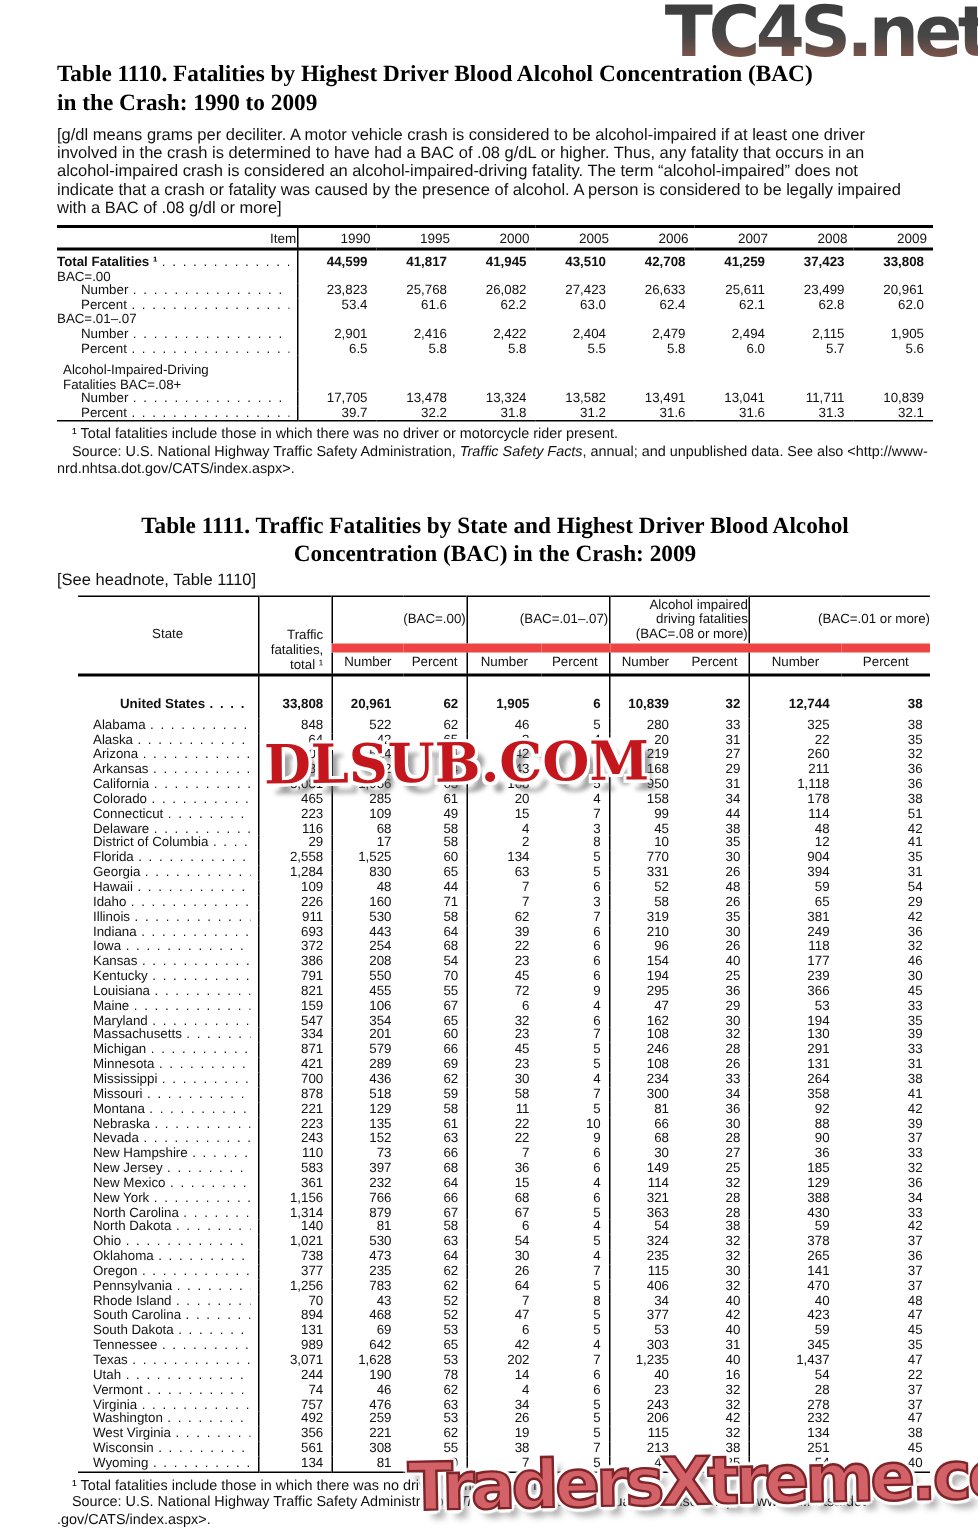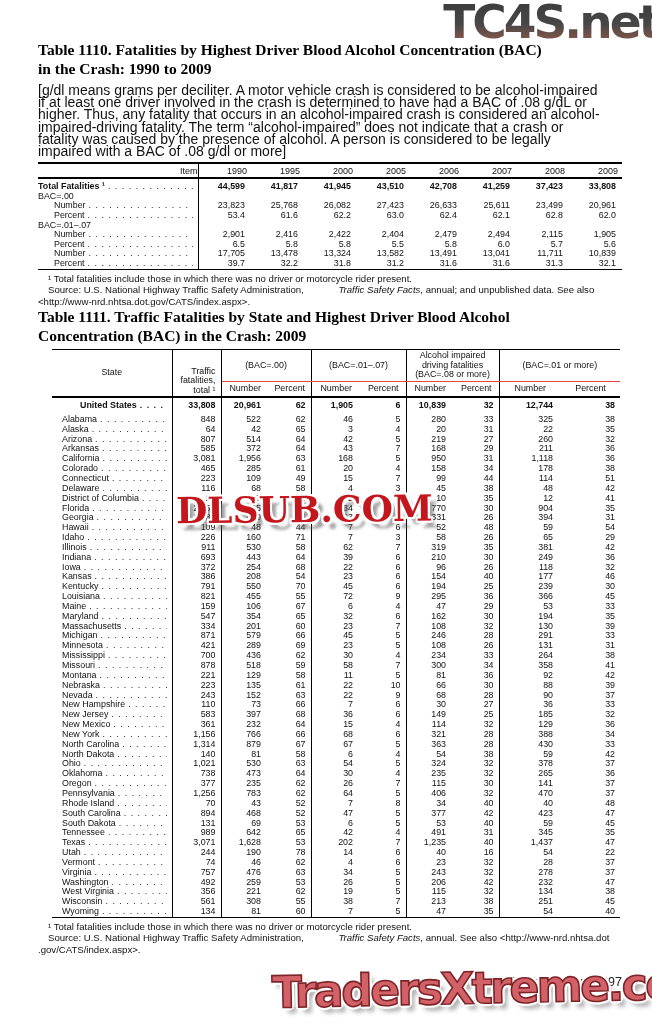--- a/index.html
+++ b/index.html
@@ -5,25 +5,25 @@
   html,body{margin:0;padding:0;}
   body{
     width:652px;height:1024px;position:relative;background:#fff;overflow:hidden;
     font-family:"Liberation Sans",sans-serif;color:#111;
     -webkit-font-smoothing:antialiased;
   }
   .page{padding:40px 30px 0 38px;position:relative;}
 
   
   .tbl-title{font-family:"Liberation Serif",serif;font-weight:bold;font-size:15.5px;line-height:19px;color:#000;}
-  .headnote{font-size:14px;line-height:12.2px;margin-top:6px;width:563px;color:#111;}
+  .headnote{font-size:11px;line-height:12.2px;margin-top:6px;width:563px;color:#111;}
   .footnote-block{font-size:9.6px;line-height:11.5px;margin-top:3px;color:#111;}
   .fn-indent{text-indent:10px;}
   .src-cont{text-indent:0;}
-  .ital{font-style:italic;margin-left:32px;}
+  .ital{font-style:italic;}
 
   
   table{border-collapse:collapse;table-layout:fixed;}
   .t1110{width:584px;margin-top:5px;border-top:2px solid #000;border-bottom:1.5px solid #000;}
   .t1110 th{font-weight:normal;font-size:9px;height:13px;padding:0;text-align:right;}
   .t1110 th.item-h{border-right:1px solid #000;}
   .t1110 thead tr{border-bottom:2px solid #000;}
   .t1110 td{font-size:8.9px;line-height:9.6px;height:9.6px;padding:0;vertical-align:bottom;}
   .t1110 td.lbl{border-right:1px solid #000;}
   .t1110 td.num{text-align:right;padding-right:6px;white-space:nowrap;}
@@ -39,30 +39,30 @@
   .dots{flex:1 1 auto;overflow:hidden;white-space:nowrap;margin-left:3px;}
   .dots::after{content:". . . . . . . . . . . . . . . . . . . . . . . . . . . . . . . . . . . .";letter-spacing:1px;color:#111;}
   .ind .lblflex{padding-left:16px;}
   .ind2 .lblflex{padding-left:10px;}
   .usind .lblflex{padding-left:28px;}
 
   
   .t1111{width:568px;margin-left:14px;margin-top:4px;border-top:1.5px solid #000;border-bottom:1.5px solid #000;}
   .t1111 th{font-weight:normal;font-size:8.9px;line-height:9.8px;padding:0;}
   .t1111 .vr{border-right:1px solid #000;}
-  .t1111 th.grp{text-align:center;vertical-align:middle;white-space:pre-line;height:31px;border-bottom:1px solid #ef4444;}
+  .t1111 th.grp{text-align:right;vertical-align:middle;white-space:pre-line;height:31px;border-bottom:6px solid #ef4444;}
   .t1111 th.state-h{vertical-align:middle;text-align:center;}
   .t1111 th.total-h{vertical-align:bottom;text-align:right;padding-right:5px;white-space:pre-line;}
   .t1111 th.sub{height:14px;vertical-align:middle;text-align:center;}
   .t1111 thead{border-bottom:2px solid #000;}
   .t1111 td{font-size:8.9px;line-height:9.85px;height:9.85px;padding:0;vertical-align:bottom;white-space:nowrap;}
   .t1111 td.num{text-align:right;padding-right:8px;}
   .t1111 td.pct{text-align:right;padding-right:5px;}
   .t1111 td.tot{text-align:right;padding-right:5px;}
-  .t1111 tr.us td{font-weight:bold;padding-top:3px;padding-bottom:4px;}
+  .t1111 tr.us td{font-weight:bold;padding-top:14px;padding-bottom:4px;}
 
   
   .footer-right{margin-top:20px;text-align:right;padding-right:0px;font-size:12.5px;color:#222;}
   .footer-right .pg{margin-left:14px;}
 
   
   .wm{position:absolute;z-index:30;pointer-events:none;}
   .wm-top{
     top:-6px;right:-6px;
     font-family:"DejaVu Sans",sans-serif;font-weight:bold;font-size:47px;letter-spacing:-3px;
@@ -217,20 +217,32 @@
           </td>
           <td class="num">6.5</td>
           <td class="num">5.8</td>
           <td class="num">5.8</td>
           <td class="num">5.5</td>
           <td class="num">5.8</td>
           <td class="num">6.0</td>
           <td class="num">5.7</td>
           <td class="num">5.6</td>
         </tr>
+        <tr class="gaptop">
+          <td class="lbl sec2">Alcohol-Impaired-Driving
+Fatalities BAC=.08+</td>
+          <td class="num"></td>
+          <td class="num"></td>
+          <td class="num"></td>
+          <td class="num"></td>
+          <td class="num"></td>
+          <td class="num"></td>
+          <td class="num"></td>
+          <td class="num"></td>
+        </tr>
         <tr>
           <td class="lbl ind">
             <div class="lblflex">
               <span class="t">Number</span>
               <span class="dots"></span>
             </div>
           </td>
           <td class="num">17,705</td>
           <td class="num">13,478</td>
           <td class="num">13,324</td>
@@ -257,24 +269,25 @@
           <td class="num">32.1</td>
         </tr>
       </tbody>
   </table>
 
   <div class="footnote-block">
     <div class="fn-indent">¹ Total fatalities include those in which there was no driver or motorcycle rider present.</div>
     <div class="fn-indent"><span>Source: U.S. National Highway Traffic Safety Administration, </span><span class="ital">Traffic Safety Facts</span><span>, annual; and unpublished data. See also &lt;http://www-nrd.nhtsa.dot.gov/CATS/index.aspx&gt;.</span></div>
   </div>
 
-  <div class="tbl-title" style="">
+  <div class="tbl-title" style="margin-top:22px;text-align:center;">
     <div>Table 1111. Traffic Fatalities by State and Highest Driver Blood Alcohol</div>
     <div>Concentration (BAC) in the Crash: 2009</div>
   </div>
+  <div class="headnote" style="margin-top:2px;">[See headnote, Table 1110]</div>
 
   <table class="t1111">
     <colgroup>
       <col style="width:120px">
       <col style="width:49px">
       <col style="width:48px">
         <col style="width:42px">
       <col style="width:50px">
         <col style="width:45px">
       <col style="width:48px">
@@ -1043,21 +1056,21 @@
             <div class="lblflex">
               <span class="t">Tennessee</span>
               <span class="dots"></span>
             </div>
           </td>
           <td class="tot vr">989</td>
           <td class="num">642</td>
           <td class="pct vr">65</td>
           <td class="num">42</td>
           <td class="pct vr">4</td>
-          <td class="num">491</td>
+          <td class="num">303</td>
           <td class="pct vr">31</td>
           <td class="num">345</td>
           <td class="pct">35</td>
         </tr>
         <tr>
           <td class="lbl vr ind2">
             <div class="lblflex">
               <span class="t">Texas</span>
               <span class="dots"></span>
             </div>

